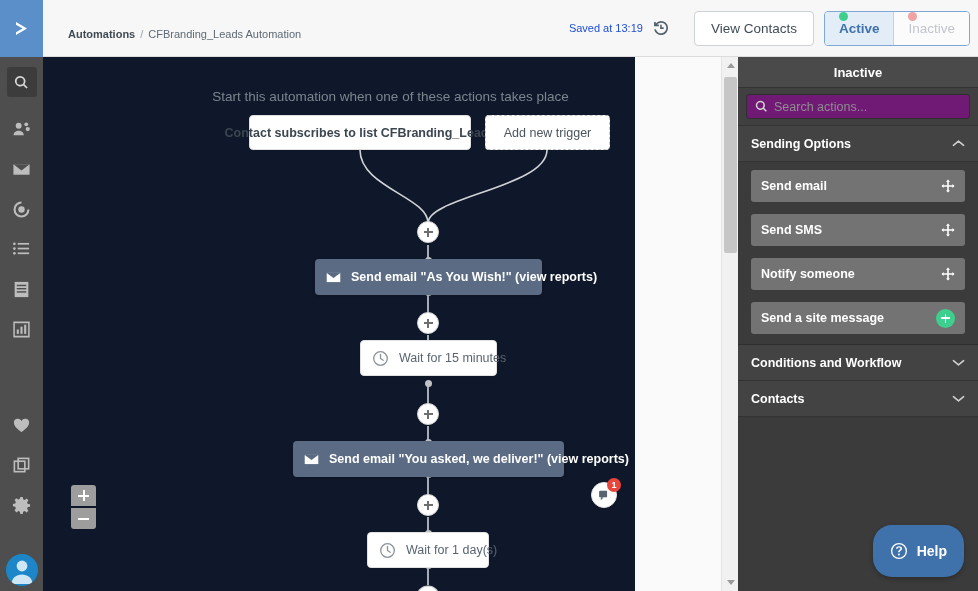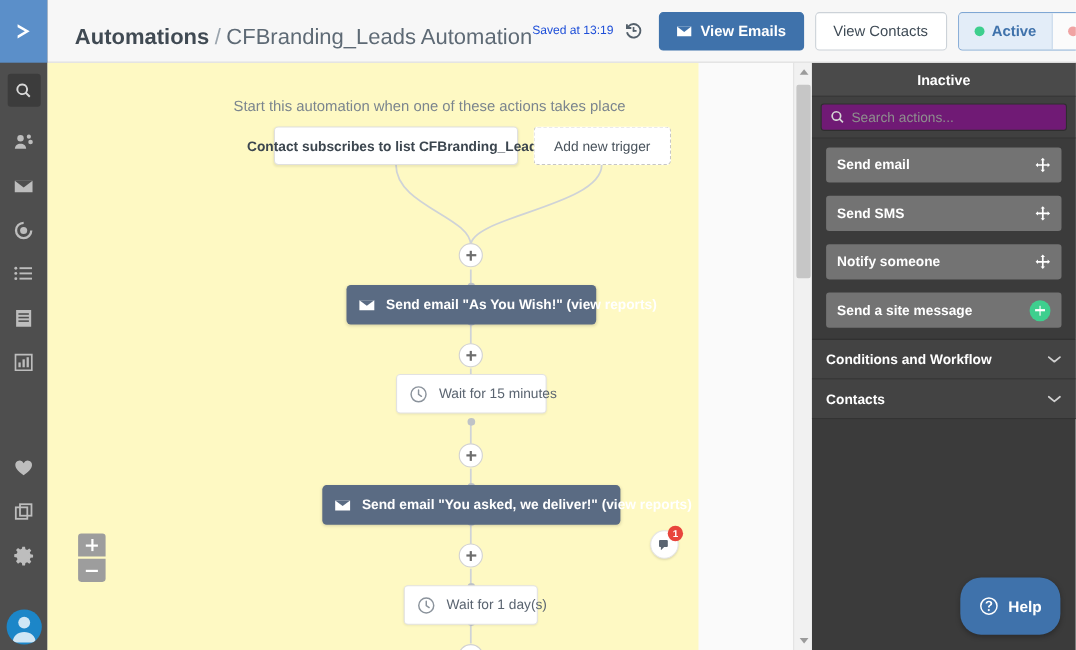--- a/index.html
+++ b/index.html
@@ -59,21 +59,21 @@
   #header {
     position: absolute; left: 43px; top: 0;
     width: 935px; height: 57px;
     background: #f7f7f7;
     border-bottom: 1px solid #dcdcdc;
     display: flex; align-items: center;
     z-index: 30;
   }
   #breadcrumb {
     margin-left: 25px;
-    font-size: 20px;
+    font-size: 11px;
     color: #5e6a75;
     white-space: nowrap;
     margin-top: 12px;
   }
   #breadcrumb .crumb-root { font-weight: bold; color: #404a53; cursor: pointer; }
   #breadcrumb .crumb-sep { color: #9aa4ad; margin: 0 5px; }
   #breadcrumb .crumb-current { color: #5e6a75; }
 
   #header-right {
     margin-left: auto; margin-right: 8px;
@@ -113,40 +113,41 @@
     font-size: 13.5px;
   }
   #status-toggle {
     display: flex; margin-left: 10px;
     border: 1px solid #7fa7d4;
     border-radius: 4px;
     overflow: hidden;
     height: 35px;
   }
   .status-seg {
-    display: flex; align-items: center;
+    display: flex; align-items: flex-start;
     padding: 0 14px;
     font-size: 13.5px;
     cursor: pointer;
     white-space: nowrap;
+    flex-direction: column;
   }
   .status-seg .dot {
     width: 9px; height: 9px; border-radius: 50%;
     margin-right: 7px;
   }
   #seg-active { background: #e3edf8; color: #3f72ab; font-weight: bold; }
   #seg-active .dot { background: #3ecf8e; }
   #seg-inactive { background: #fbfbfb; color: #c0c6cc; border-left: 1px solid #bcd2e8; }
   #seg-inactive .dot { background: #f0a3a3; }
 
   
   #canvas {
     position: absolute; left: 43px; top: 57px;
     width: 592px; height: 534px;
-    background: #fef9c3;
+    background: #0f172a;
     overflow: hidden;
   }
   #canvas-inner { position: relative; width: 695px; height: 534px; }
 
   #flow-caption {
     position: absolute; top: 32px; left: 0; width: 695px;
     text-align: center;
     font-size: 13.5px;
     color: #7b858e;
   }
@@ -534,29 +535,20 @@
       <span id="saved-text">Saved at 13:19</span>
 
       <span id="history-icon">
         <svg width="18" height="18" viewBox="0 0 20 20">
           <path d="M10 2.2a7.8 7.8 0 1 1-7.6 9.5l1.9-.4A5.9 5.9 0 1 0 10 4.1a5.9 5.9 0 0 0-4.5 2.1h2.2v1.9H2.3V3.4h1.9v1.5A7.8 7.8 0 0 1 10 2.2z"></path>
           <rect x="9.1" y="6.1" width="1.7" height="4.8" rx="0.6"></rect>
           <rect x="9.1" y="9.3" width="4" height="1.7" rx="0.6"></rect>
         </svg>
       </span>
 
-      <div id="view-emails-btn" class="hdr-btn">
-        <span class="mail-ico">
-          <svg width="14" height="11" viewBox="0 0 16 12">
-            <path d="M0.6 1h14.8v10H0.6z"></path>
-            <path d="M0.6 1 8 6.6 15.4 1z" fill="#3f72ab"></path>
-          </svg>
-        </span>
-        <span>View Emails</span>
-      </div>
 
       <div id="view-contacts-btn" class="hdr-btn">
         <span>View Contacts</span>
       </div>
 
       <div id="status-toggle">
         <div id="seg-active" class="status-seg">
           <span class="dot"></span>
           <span>Active</span>
         </div>
@@ -683,20 +675,28 @@
 
     <div id="search-row">
       <div id="search-box">
         <svg width="13" height="13" viewBox="0 0 16 16">
           <path d="M6.6 1a5.6 5.6 0 1 0 3.3 10.1l3.4 3.4 1.3-1.3-3.4-3.4A5.6 5.6 0 0 0 6.6 1zm0 1.8a3.8 3.8 0 1 1 0 7.6 3.8 3.8 0 0 1 0-7.6z"></path>
         </svg>
         <input id="search-input" type="text" placeholder="Search actions..." style="">
       </div>
     </div>
 
+    <div class="section-head">
+      <span>Sending Options</span>
+      <span class="chev">
+        <svg width="13" height="9" viewBox="0 0 14 9">
+          <path d="M1.5 6.5 7 2l5.5 4.5" stroke-width="1.7" stroke-linecap="round" stroke-linejoin="round"></path>
+        </svg>
+      </span>
+    </div>
 
     <div id="sending-body">
       <div class="action-item">
         <span>Send email</span>
         <span class="handle">
           <svg width="14" height="14" viewBox="0 0 16 16">
             <path d="M8 0.5 10.3 3H8.9v4.1H13V5.7L15.5 8 13 10.3V8.9H8.9V13h1.4L8 15.5 5.7 13h1.4V8.9H3v1.4L0.5 8 3 5.7v1.4h4.1V3H5.7z"></path>
           </svg>
         </span>
       </div>

